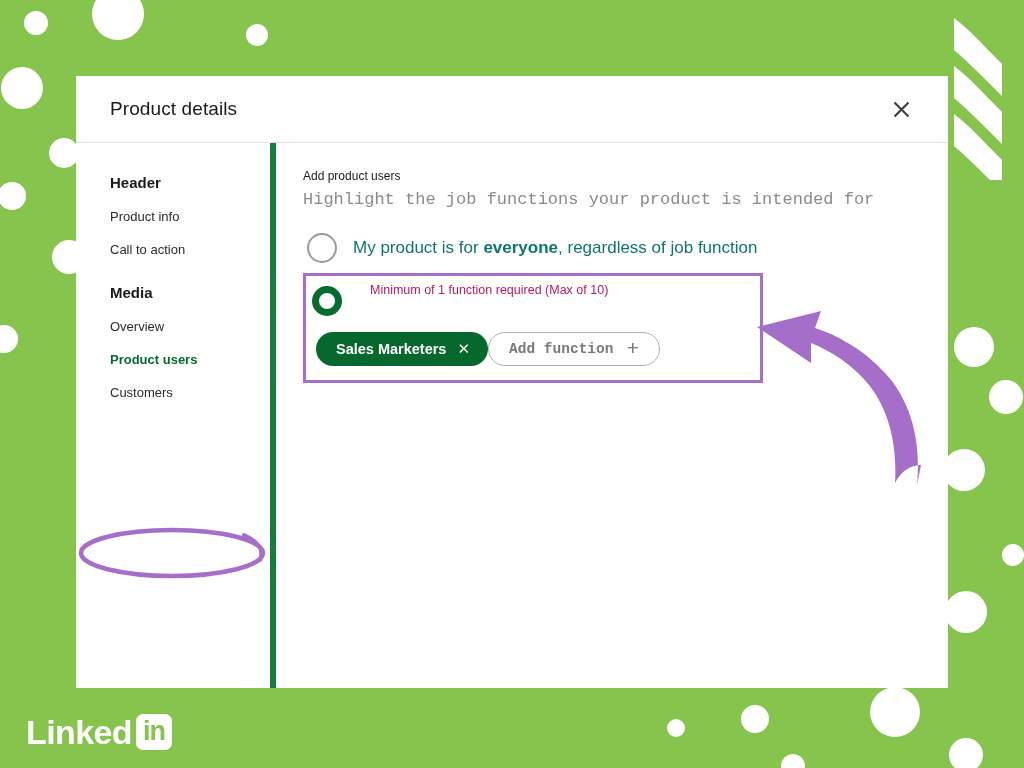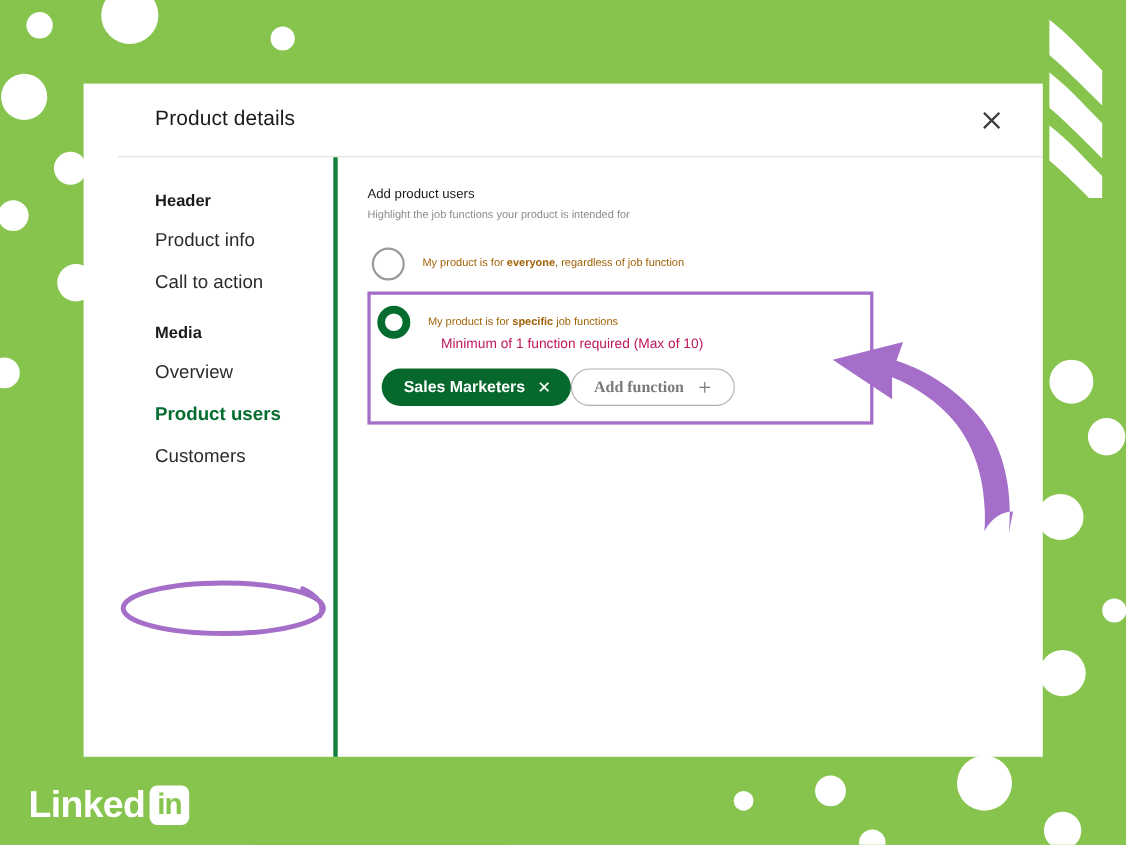--- a/index.html
+++ b/index.html
@@ -41,21 +41,20 @@
     position: absolute;
     left: 76px;
     top: 76px;
     width: 872px;
     height: 612px;
     background: #ffffff;
     z-index: 5;
     display: flex;
     flex-direction: column;
     box-sizing: border-box;
-    padding-left: 31px;
   }
   #dialog-header {
     height: 67px;
     flex: 0 0 67px;
     border-bottom: 1px solid #e0e0e0;
     display: flex;
     align-items: center;
     justify-content: space-between;
     padding: 0 30px 0 34px;
     box-sizing: border-box;
@@ -79,33 +78,33 @@
   #dialog-body {
     flex: 1 1 auto;
     display: flex;
     min-height: 0;
   }
 
   
   #sidebar {
     width: 200px;
     flex: 0 0 200px;
-    border-right: 4px solid #15803d;
+    border-right: 6px solid #15803d;
     padding-top: 22px;
     box-sizing: border-box;
     position: relative;
   }
   .nav-group-title {
     font-size: 15px;
     font-weight: bold;
     color: #1a1a1a;
     padding: 9px 0 9px 34px;
   }
   .nav-item {
-    font-size: 17px;
+    font-size: 13px;
     color: #2b2b2b;
     padding: 9px 0 9px 34px;
     cursor: pointer;
   }
   .nav-item.active {
     color: #046c2e;
     font-weight: bold;
   }
   .group-gap { height: 9px; }
   #sidebar-ellipse {
@@ -124,23 +123,24 @@
     box-sizing: border-box;
     position: relative;
   }
   #section-title {
     font-size: 12px;
     color: #1a1a1a;
     margin: 0 0 7px 0;
     font-weight: normal;
   }
   #section-subtitle {
-    font-size: 10px;
+    font-size: 17px;
     color: #8b8b8b;
     margin: 0 0 20px 0;
+    font-family: Liberation Mono, monospace;
   }
 
   .option-row {
     display: flex;
     align-items: flex-start;
   }
   #option-everyone {
     padding: 4px 0 4px 4px;
     margin-bottom: 6px;
   }
@@ -155,22 +155,22 @@
   }
   .radio.unselected {
     border: 2px solid #9a9a9a;
     background: #ffffff;
   }
   .radio.selected {
     border: 7px solid #046c2e;
     background: #ffffff;
   }
   .option-label {
-    font-size: 10px;
-    color: #a16207;
+    font-size: 17px;
+    color: #0f766e;
     line-height: 30px;
   }
   .option-label b { font-weight: bold; }
 
   
   #option-specific-box {
     border: 3px solid #a56fc9;
     padding: 10px 12px 14px 6px;
     box-sizing: border-box;
     width: 460px;
@@ -207,21 +207,21 @@
     border: 1px solid #b0b0b0;
     border-radius: 22px;
     height: 34px;
     padding: 0 20px;
     font-size: 14.5px;
     font-weight: bold;
     display: flex;
     align-items: center;
     gap: 13px;
     cursor: pointer;
-    font-family: Liberation Serif, serif;
+    font-family: Liberation Mono, monospace;
   }
 
   
   #annotation-arrow {
     position: absolute;
     left: 745px;
     top: 285px;
     width: 200px;
     height: 210px;
     z-index: 8;
@@ -333,21 +333,20 @@
 
       <div class="option-row" id="option-everyone">
         <span class="radio unselected"></span>
         <span class="option-label"><span>My product is for </span><b>everyone</b><span>, regardless of job function</span></span>
       </div>
 
       <div id="option-specific-box">
         <div class="option-row">
           <span class="radio selected"></span>
           <span>
-            <span class="option-label"><span>My product is for </span><b>specific</b><span> job functions</span></span>
             <p id="specific-sub">Minimum of 1 function required (Max of 10)</p>
           </span>
         </div>
 
         <div id="chips-row">
           <button id="chip-sales-marketers">
             <span>Sales Marketers</span>
             <span style="font-size:15px;font-weight:normal;">✕</span>
           </button>
 

